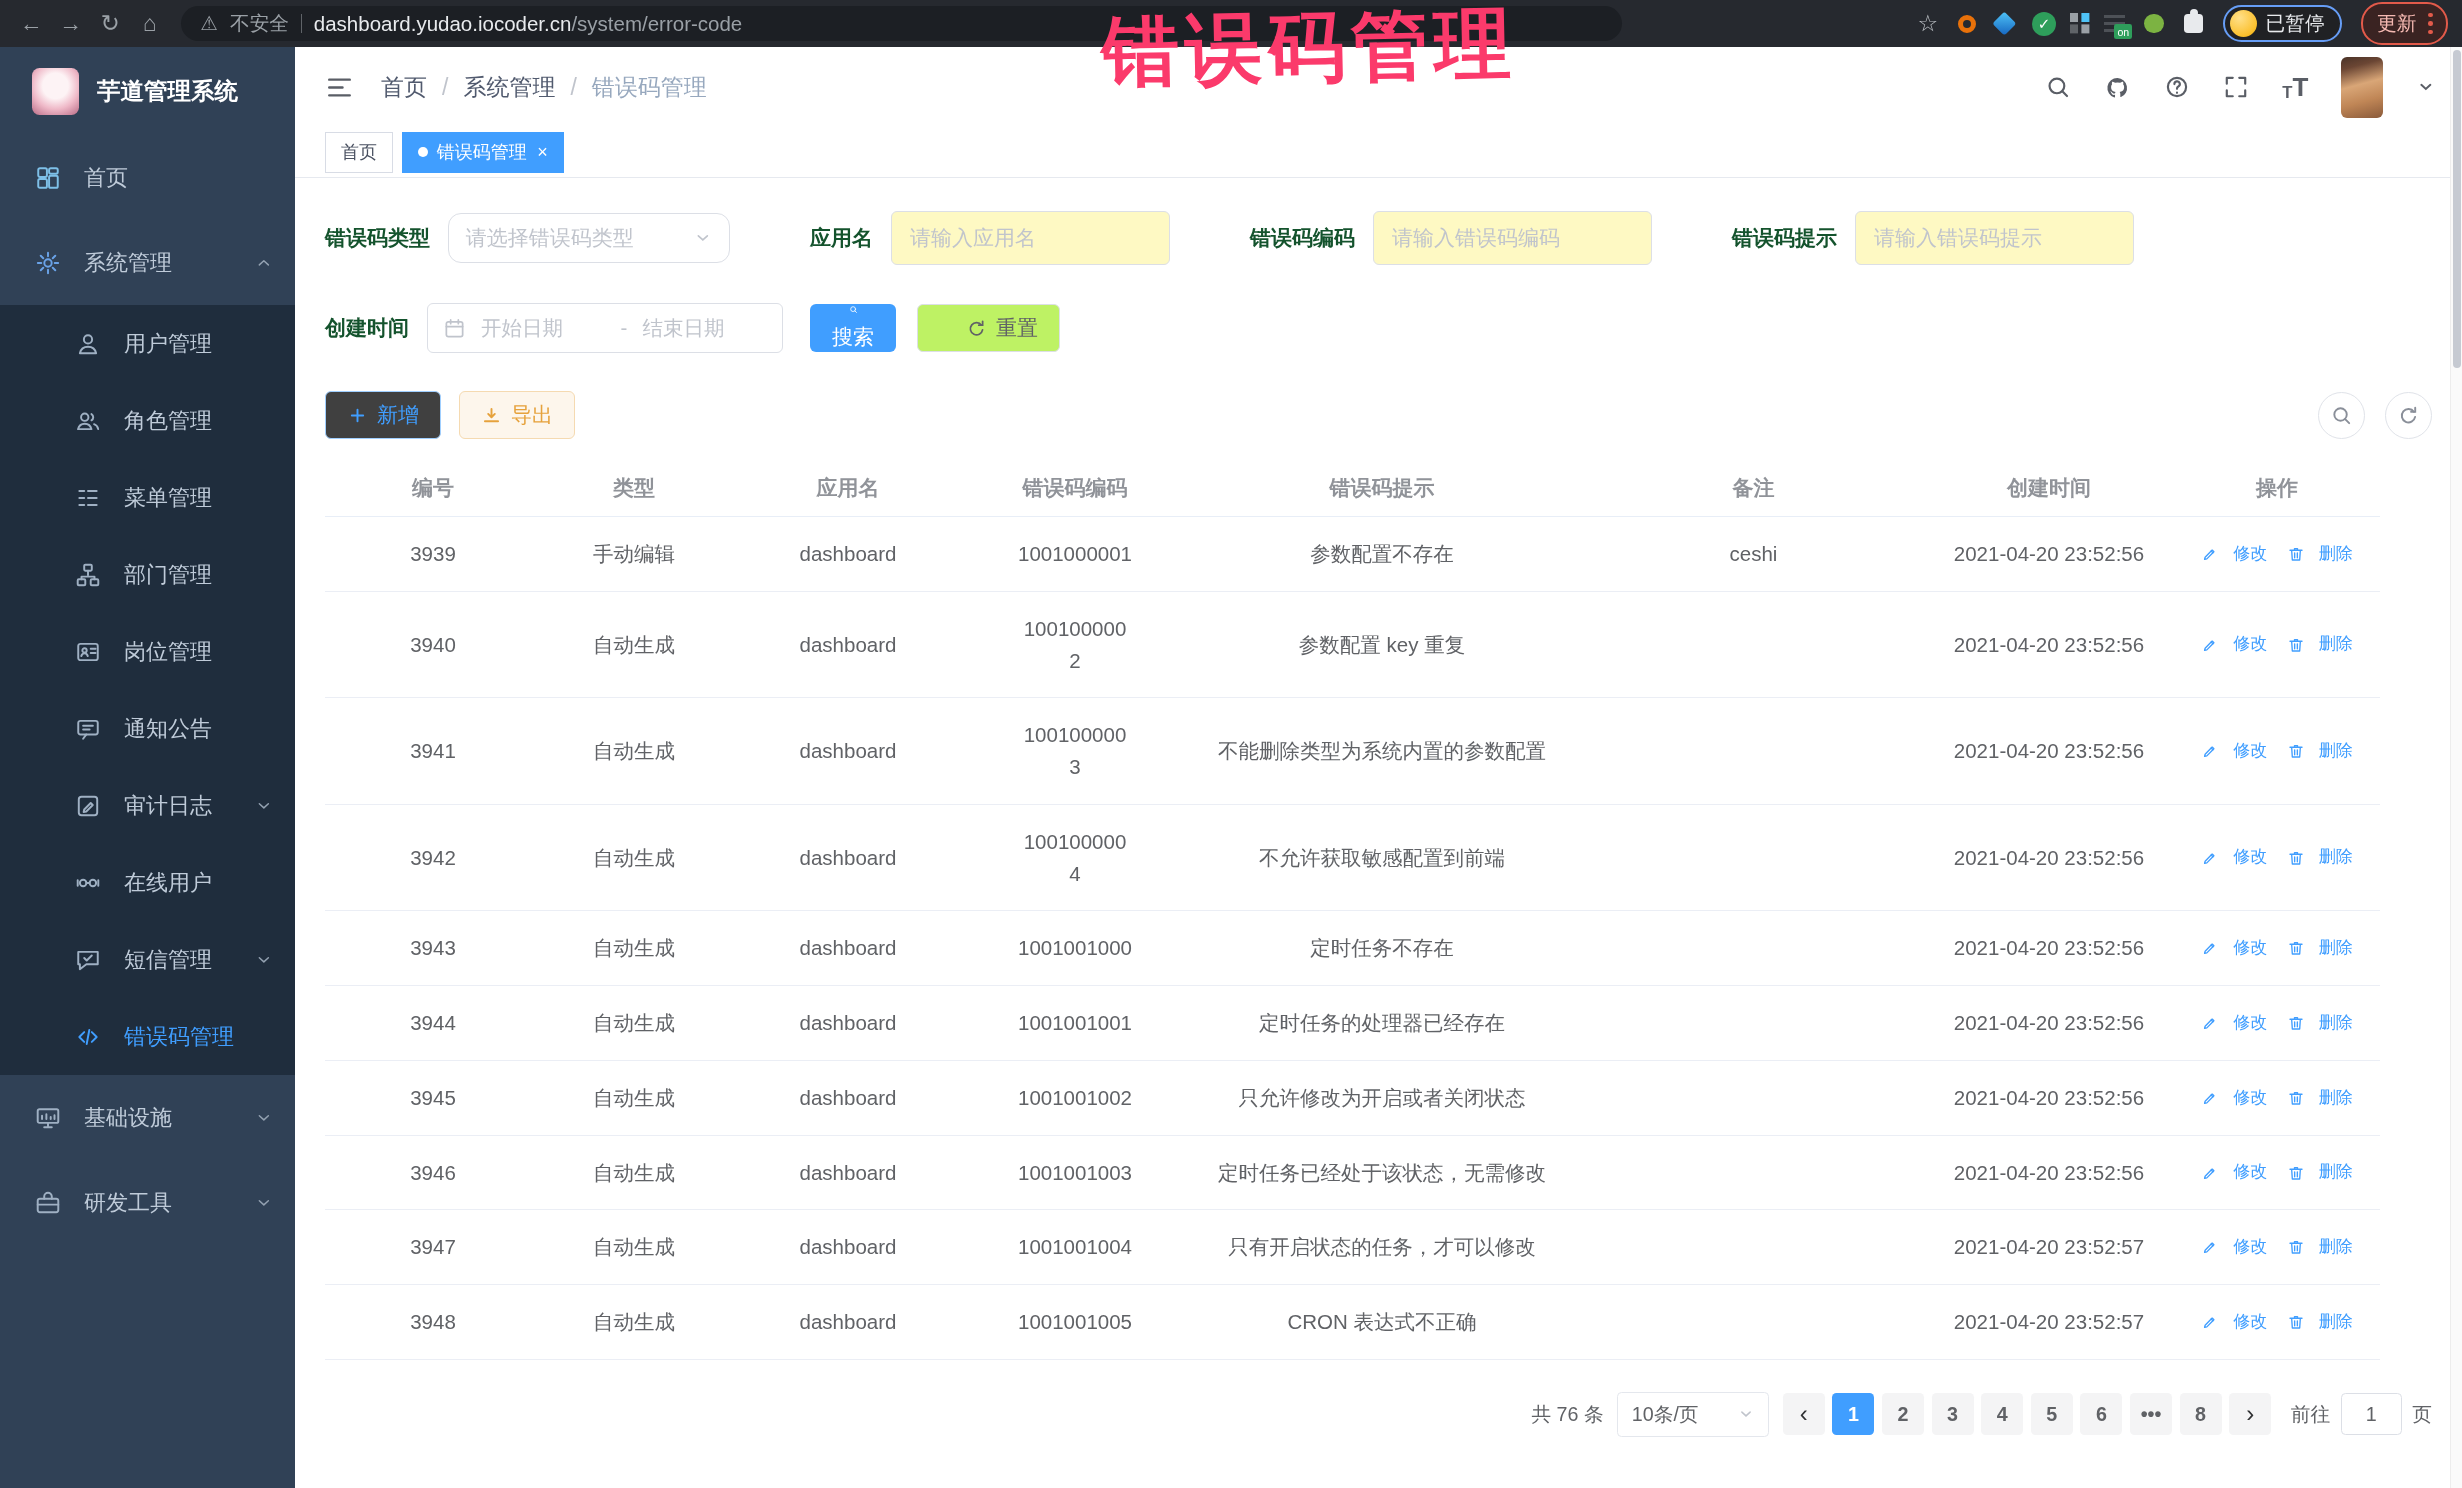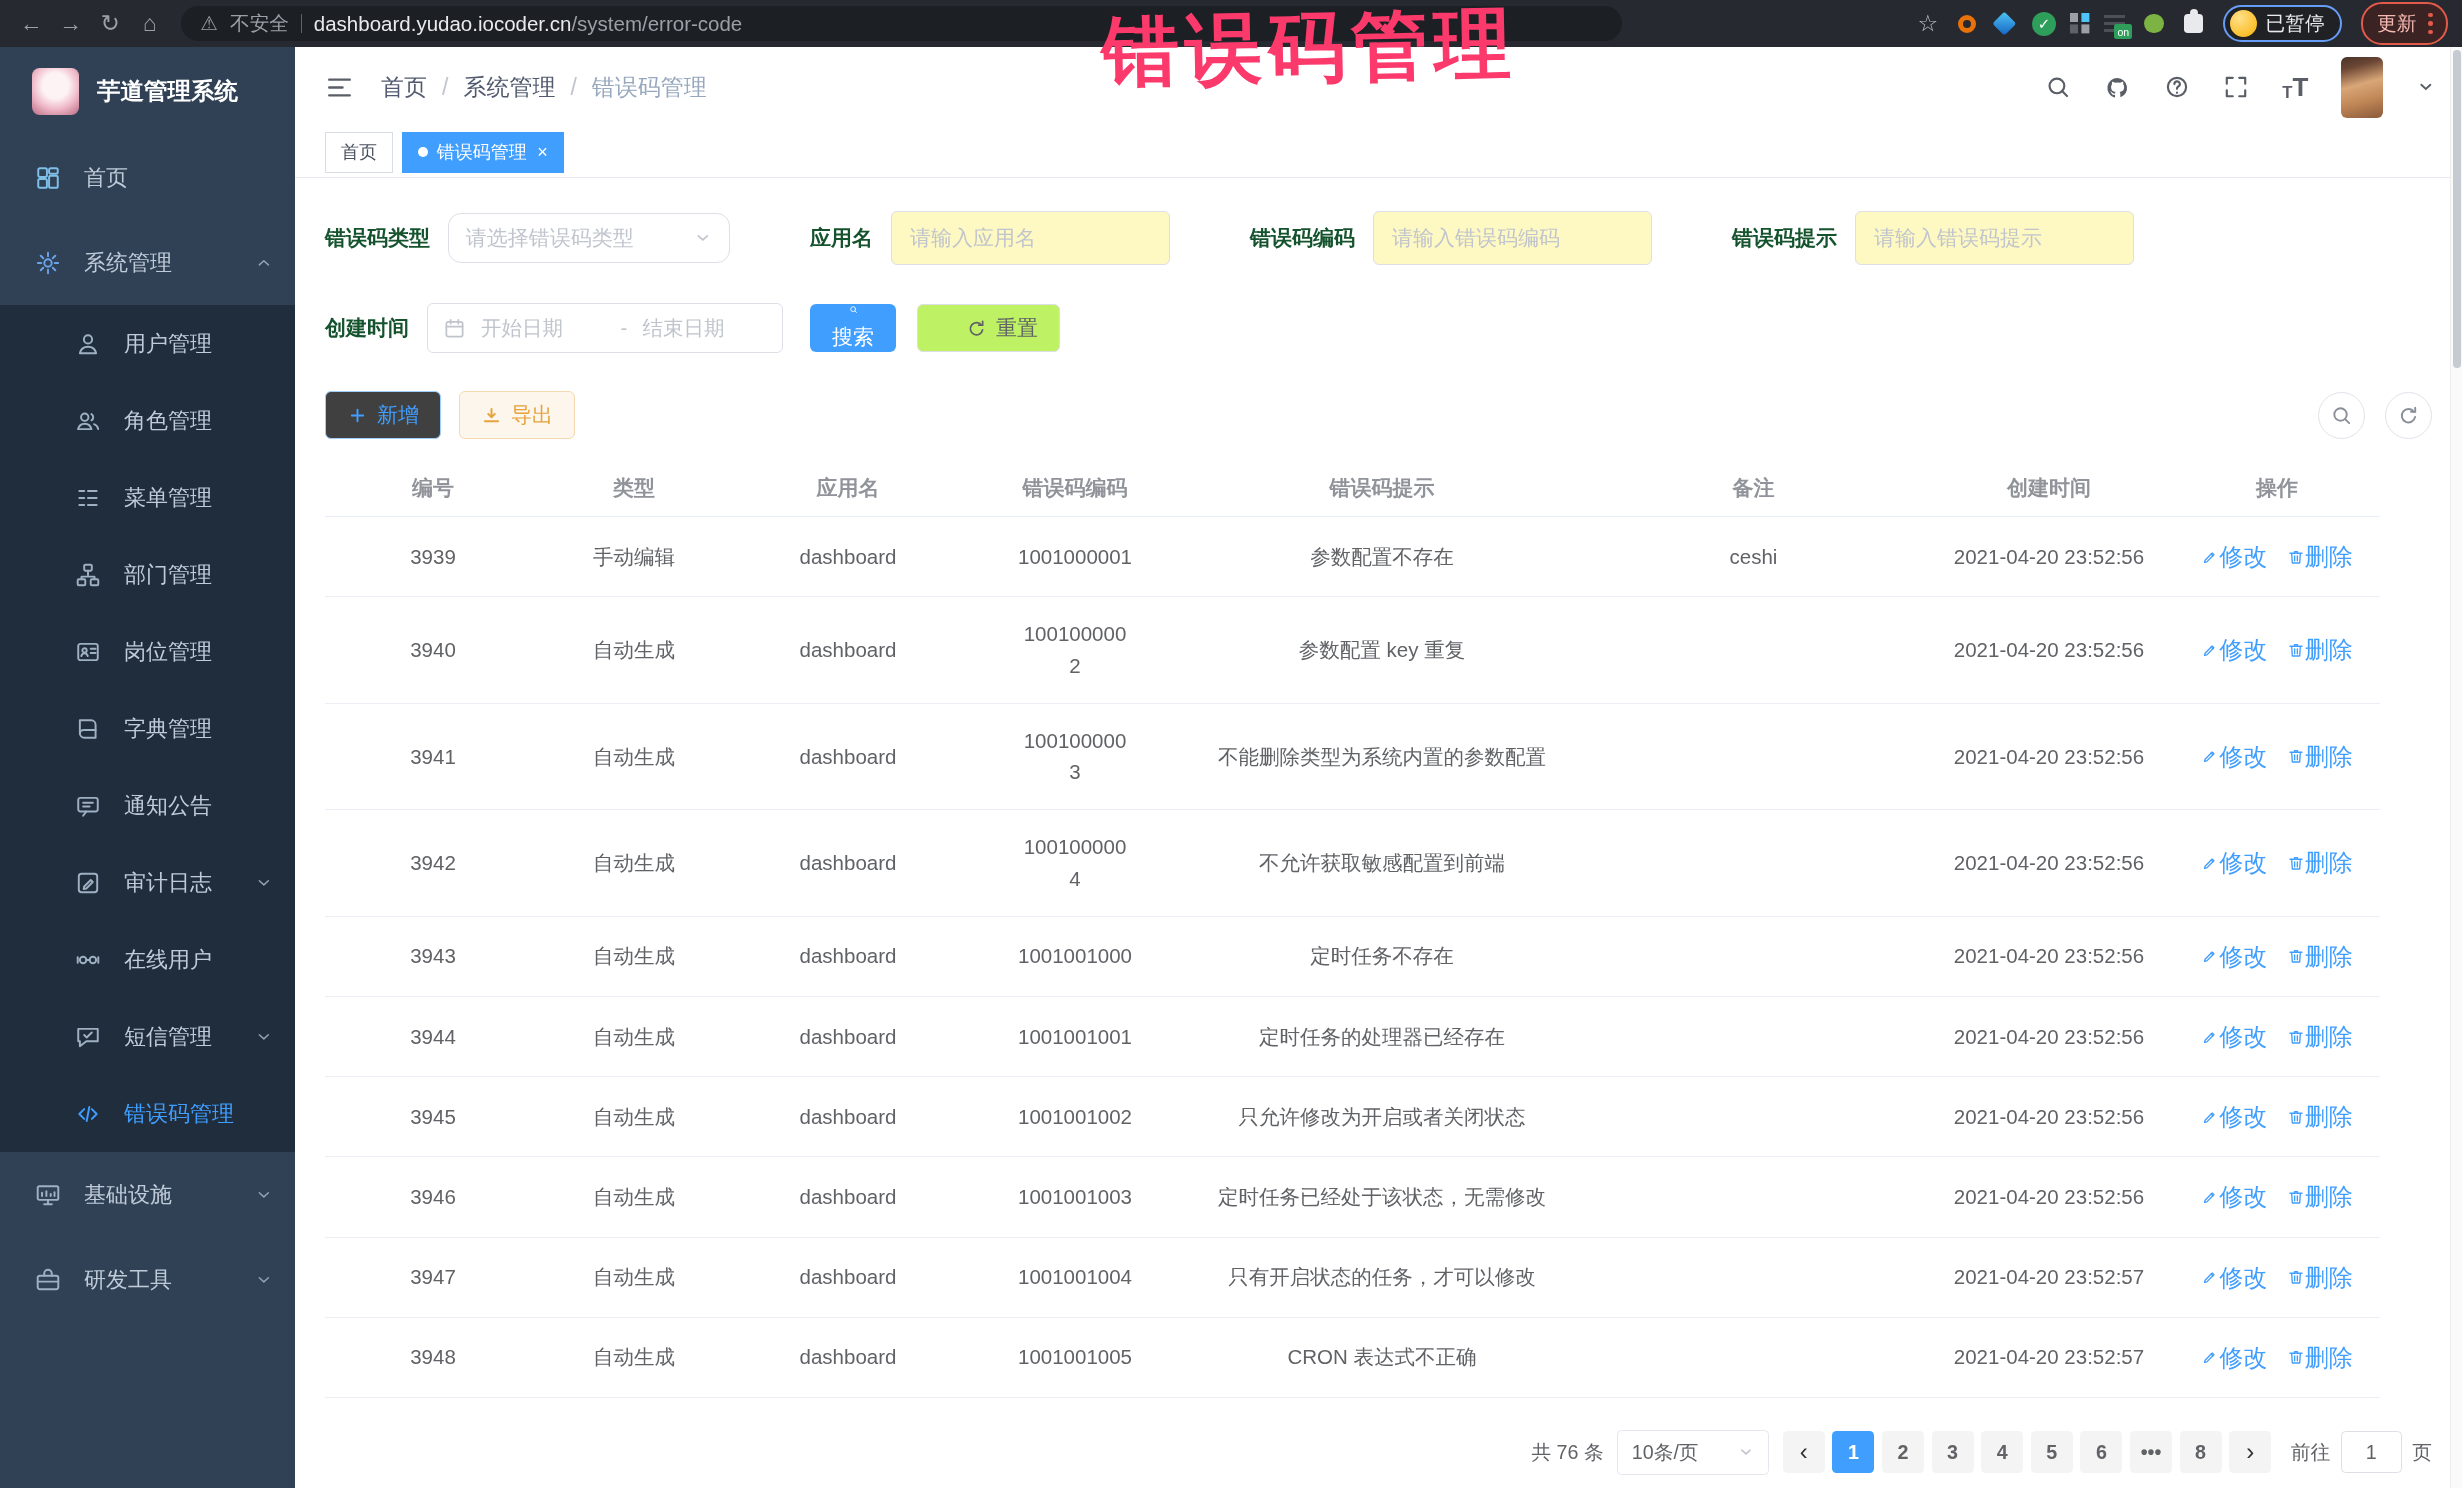--- a/index.html
+++ b/index.html
@@ -118,21 +118,21 @@
     color:#8a8f99;display:flex;align-items:center;justify-content:center;cursor:pointer;}
 
   .table{width:2055px;color:#606266;font-size:20.5px;}
   .thead{display:flex;align-items:center;height:56px;font-size:21px;font-weight:600;color:#909399;
     border-bottom:0.8px solid #e8eef7;}
   .trow{display:flex;align-items:center;padding:21px 0;border-bottom:0.8px solid #ebeef5;}
   .cell{text-align:center;padding:0 6px;box-sizing:border-box;line-height:1.55;}
   .c0{width:216px;}.c1{width:186px;}.c2{width:242px;}.c3{width:212px;white-space:pre-line;}
   .c4{width:402px;}.c5{width:341px;}.c6{width:250px;}.c7{width:206px;}
   .ops{display:flex;justify-content:center;gap:19.7px;}
-  .op-link{color:#409eff;display:inline-flex;align-items:center;gap:0;font-size:24px;cursor:pointer;text-decoration:none;white-space:nowrap;}
+  .op-link{color:#409eff;display:inline-flex;align-items:center;gap:14px;font-size:17px;cursor:pointer;text-decoration:none;white-space:nowrap;}
 
   .pagination{display:flex;align-items:center;justify-content:flex-end;gap:13.6px;margin-top:32px;
     font-size:19.7px;color:#606266;}
   .page-size-select{width:152px;height:45px;box-sizing:border-box;border:0.8px solid #e4e7ed;border-radius:4.5px;
     display:flex;align-items:center;justify-content:space-between;padding:0 13.6px;background:#fff;cursor:pointer;}
   .page-size-select .sel-caret{color:#c0c4cc;display:flex;}
   .pager{display:flex;align-items:center;gap:7.6px;}
   .page-btn{min-width:42px;height:42px;padding:0 6px;box-sizing:border-box;border-radius:4.5px;background:#f4f4f5;
     color:#606266;font-weight:600;font-size:19.7px;display:flex;align-items:center;justify-content:center;cursor:pointer;}
   .page-btn.active{background:#409eff;color:#fff;}
@@ -275,29 +275,20 @@
           <div class="menu-item mi-post sub">
             <span class="menu-icon">
               <svg width="26" height="26" viewBox="0 0 24 24" fill="none" stroke="currentColor" stroke-width="1.8" stroke-linecap="round" stroke-linejoin="round">
                 <rect x="3" y="4.5" width="18" height="15" rx="2"></rect>
                 <circle cx="8.8" cy="10.5" r="2"></circle>
                 <path d="M5.8 15.8c.5-1.7 1.7-2.6 3-2.6s2.5.9 3 2.6M14.5 9h4.5M14.5 13h4.5"></path>
               </svg>
             </span>
             <span class="menu-label">岗位管理</span>
           </div>
-          <div class="menu-item mi-dict sub">
-            <span class="menu-icon">
-              <svg width="26" height="26" viewBox="0 0 24 24" fill="none" stroke="currentColor" stroke-width="1.8" stroke-linecap="round" stroke-linejoin="round">
-                <path d="M4.5 4h10.5a4 4 0 014 4v12H8.5a4 4 0 01-4-4z"></path>
-                <path d="M4.5 16.5a3.5 3.5 0 013.5-3.5h11"></path>
-              </svg>
-            </span>
-            <span class="menu-label">字典管理</span>
-          </div>
           <div class="menu-item mi-notice sub">
             <span class="menu-icon">
               <svg width="26" height="26" viewBox="0 0 24 24" fill="none" stroke="currentColor" stroke-width="1.8" stroke-linecap="round" stroke-linejoin="round">
                 <rect x="3" y="4.5" width="18" height="12.5" rx="2"></rect>
                 <path d="M7.5 21l3-4M7.5 9h9M7.5 12.5h6"></path>
               </svg>
             </span>
             <span class="menu-label">通知公告</span>
           </div>
           <div class="menu-item mi-audit-log sub">

